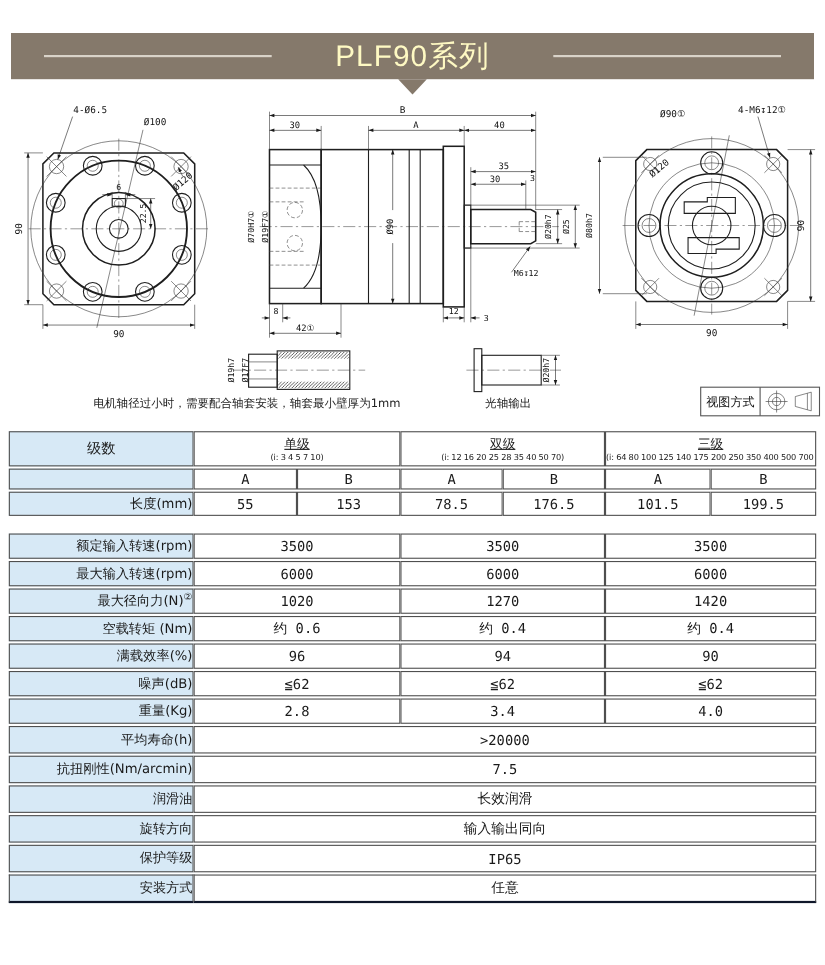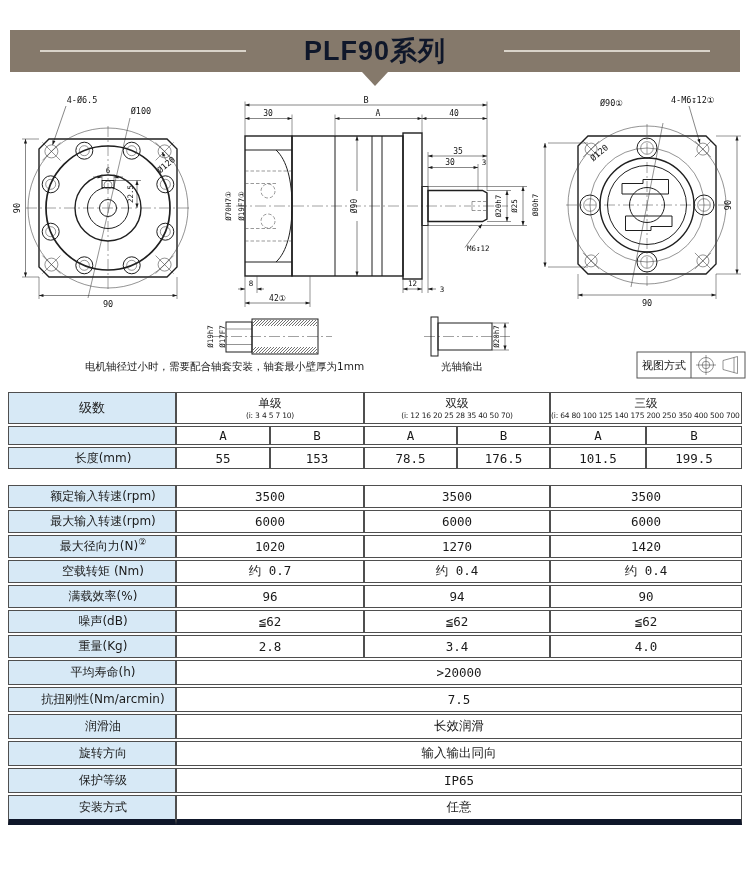--- a/index.html
+++ b/index.html
@@ -4,22 +4,22 @@
 <style>
   html,body{margin:0;padding:0;background:#fff;}
   .page{position:relative;width:750px;height:877px;background:#fff;overflow:hidden;
         font-family:"DejaVu Sans",sans-serif;color:#1a1a1a;}
   
   .banner{position:absolute;top:30px;left:10px;width:730px;height:42px;background:#85796B;
           display:flex;align-items:center;justify-content:center;}
   .bline{flex:1;height:2px;background:#D9D3C9;margin:0 0;}
   .bline.l{margin-left:30px;margin-right:58px;}
   .bline.r{margin-right:30px;margin-left:58px;}
-  .btitle{margin:0;font-family:"Liberation Sans",sans-serif;font-size:27px;font-weight:700;
-          color:#0f172a;letter-spacing:1px;white-space:nowrap;}
+  .btitle{margin:0;font-family:"Liberation Sans",sans-serif;font-size:27px;font-weight:400;
+          color:#fef9c3;letter-spacing:1px;white-space:nowrap;}
   .banner-arrow{position:absolute;top:72px;left:362px;width:0;height:0;
           border-left:13px solid transparent;border-right:13px solid transparent;
           border-top:14px solid #85796B;}
   
   svg.drawing{position:absolute;top:93px;left:0;}
   svg.drawing .ol{fill:none;stroke:#1f1f1f;stroke-width:1.4;}
   svg.drawing .md{fill:none;stroke:#1f1f1f;stroke-width:1;}
   svg.drawing .tk{fill:none;stroke:#1f1f1f;stroke-width:1.7;}
   svg.drawing .tn{fill:none;stroke:#3a3a3a;stroke-width:0.55;}
   svg.drawing .cl{fill:none;stroke:#555;stroke-width:0.55;stroke-dasharray:11 3 2 3;}
@@ -28,32 +28,32 @@
   svg.drawing text{font:8px "DejaVu Sans Mono",monospace;fill:#111;}
   svg.drawing text.t7{font-size:7.5px;}
   svg.drawing text.t9{font-size:8.5px;}
   svg.drawing text.note{font:10.5px "DejaVu Sans",sans-serif;fill:#222;}
   svg.drawing text.vb{font:11px "DejaVu Sans",sans-serif;fill:#111;}
   
   table.spec-table{position:absolute;top:390px;left:8px;width:734px;table-layout:fixed;
         border-collapse:separate;border-spacing:0 2px;}
   .spec-table td{border:1px solid #4F4F4F;background:#fff;text-align:center;padding:0;
         font-size:12.5px;overflow:hidden;}
-  .spec-table td.lbl{background:#D7E9F6;text-align:center;padding-left:22px;font-size:12px;}
+  .spec-table td.lbl{background:#D7E9F6;text-align:right;padding-left:22px;font-size:12px;}
   .spec-table td.stage{text-align:center;padding-left:0;font-size:13px;}
   .spec-table td.val,.spec-table td.ab{font-family:"DejaVu Sans Mono",monospace;font-size:12.5px;}
-  .spec-table .gname{font-size:11.5px;line-height:1.25;}
+  .spec-table .gname{font-size:11.5px;line-height:1.25;text-decoration:underline;}
   .spec-table .gratio{font-size:7.5px;letter-spacing:-0.2px;line-height:1.2;white-space:nowrap;}
   .spec-table tr.r1 td{height:30px;text-align:center;}
   .spec-table tr.r2 td{height:17px;}
   .spec-table tr.r3 td{height:20px;}
   .spec-table tr.sp td{height:12px;border:none;background:#fff;}
   .spec-table tr.sr td{height:21px;}
   .spec-table tr.fr td{height:23px;}
-  .spec-table tr:last-child td{border-bottom:6px solid #0f172a;font-family:Liberation Serif, serif;}
+  .spec-table tr:last-child td{border-bottom:2px solid #0f172a;font-family:Liberation Serif, serif;}
   .spec-table sup{font-size:9px;line-height:0;}
 </style>
 </head>
 <body>
 
 <div class="page">
 
   <div class="banner">
     <span class="bline l"></span>
     <h1 class="btitle">PLF90系列</h1>
@@ -379,21 +379,21 @@
       <td class="val" colspan="2">6000</td>
     </tr>
     <tr class="sr">
       <td class="lbl"><span>最大径向力(N)</span><sup>②</sup></td>
       <td class="val" colspan="2">1020</td>
       <td class="val" colspan="2">1270</td>
       <td class="val" colspan="2">1420</td>
     </tr>
     <tr class="sr">
       <td class="lbl"><span>空载转矩 (Nm)</span><sup></sup></td>
-      <td class="val" colspan="2">约 0.7</td>
+      <td class="val" colspan="2">约 0.6</td>
       <td class="val" colspan="2">约 0.4</td>
       <td class="val" colspan="2">约 0.4</td>
     </tr>
     <tr class="sr">
       <td class="lbl"><span>满载效率(%)</span><sup></sup></td>
       <td class="val" colspan="2">96</td>
       <td class="val" colspan="2">94</td>
       <td class="val" colspan="2">90</td>
     </tr>
     <tr class="sr">

